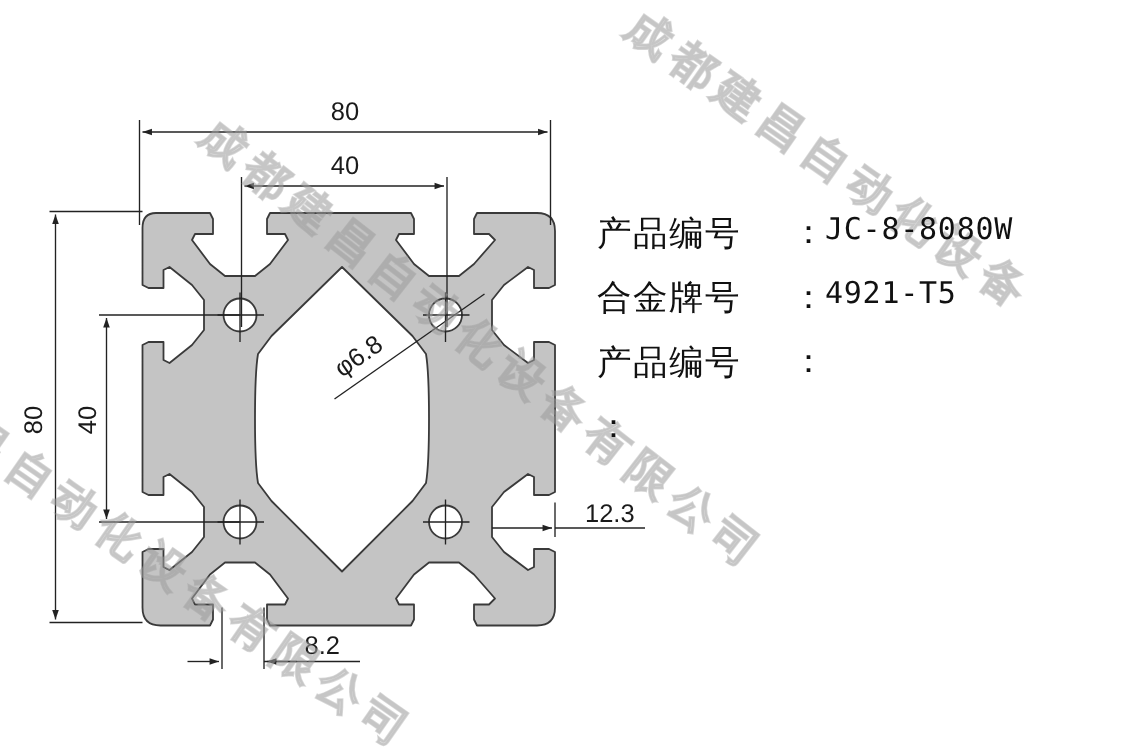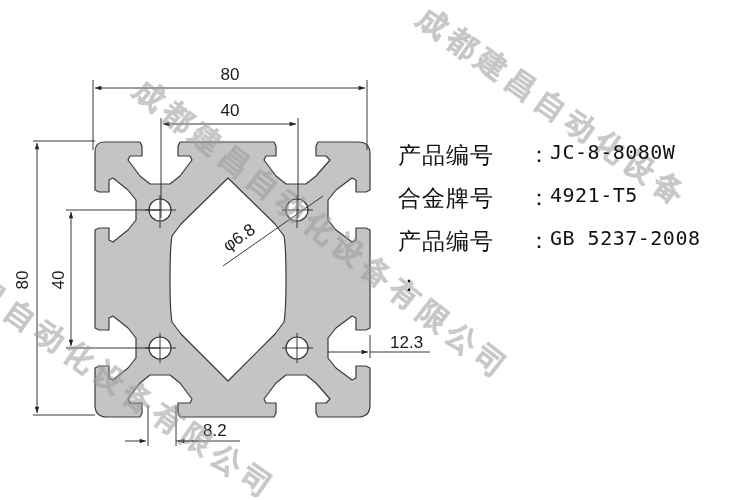--- a/index.html
+++ b/index.html
@@ -118,18 +118,17 @@
     <span class="spec-value">JC-8-8080W</span>
   </div>
   <div class="spec-row">
     <span class="spec-label">合金牌号</span>
     <span class="spec-colon">：</span>
     <span class="spec-value">4921-T5</span>
   </div>
   <div class="spec-row">
     <span class="spec-label">产品编号</span>
     <span class="spec-colon">：</span>
-    <span class="spec-value">GB 5237-2008</span>
   </div>
   <div class="spec-row">
     <span class="spec-colon">：</span>
   </div>
 </div>
 
 </body></html>

